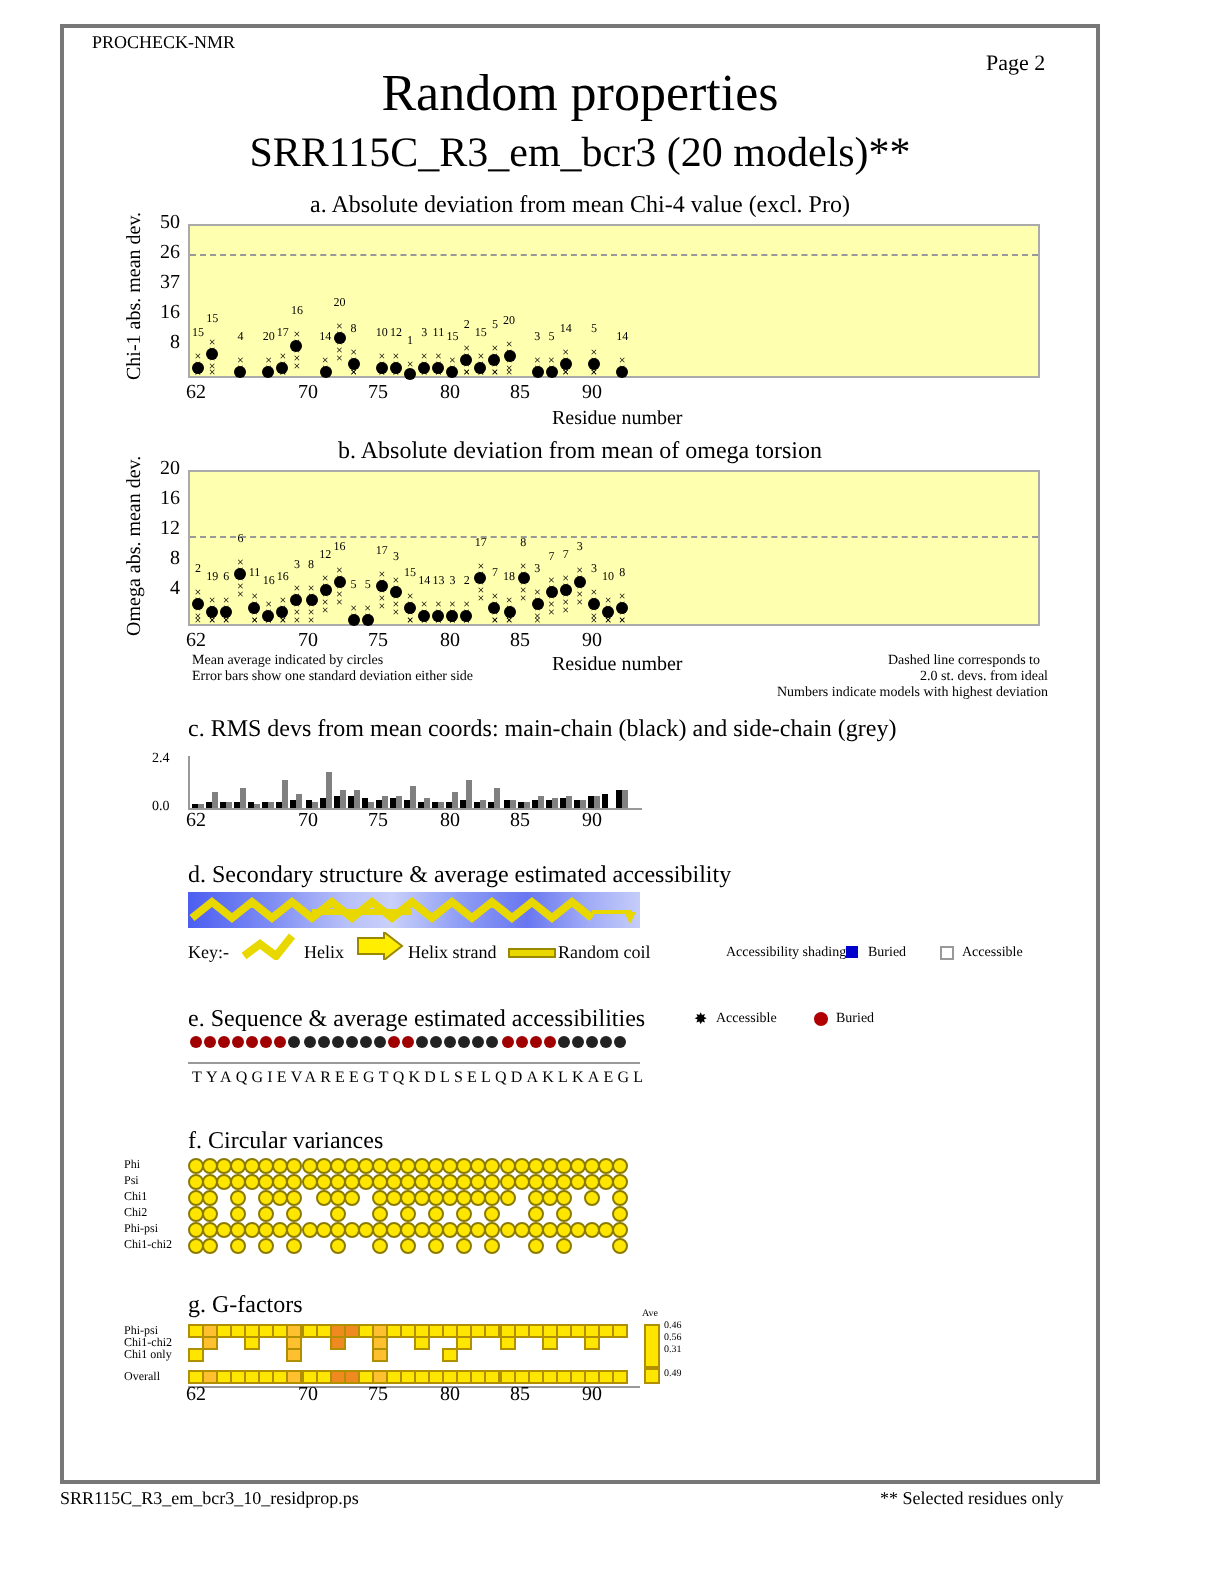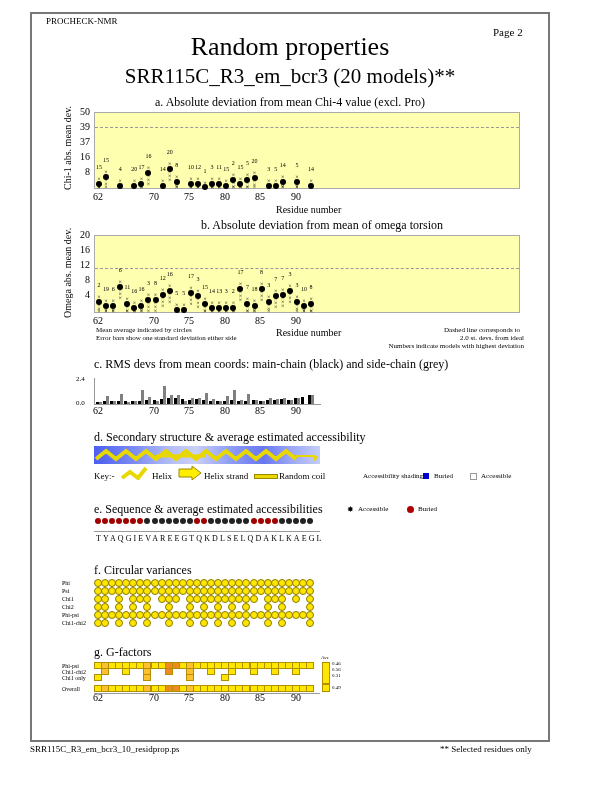--- a/index.html
+++ b/index.html
@@ -30,21 +30,21 @@
 <div class="frame"></div>
 
 <div class="abs t-small" style="left:46px;top:16px;">PROCHECK-NMR</div>
 <div class="abs" style="left:493px;top:26px;font-size:11px;">Page  2</div>
 <div class="abs title1">Random properties</div>
 <div class="abs title2">SRR115C_R3_em_bcr3 (20 models)**</div>
 
 <div class="abs sec" style="left:30px;width:520px;text-align:center;top:95px;">a. Absolute deviation from mean Chi-4 value (excl. Pro)</div>
 <div class="vlab" style="left:62px;top:190px;">Chi-1 abs. mean dev.</div>
 <div class="ytick" style="left:66px;top:106px;">50</div>
-<div class="ytick" style="left:66px;top:121px;">39</div>
+<div class="ytick" style="left:66px;top:121px;">26</div>
 <div class="ytick" style="left:66px;top:136px;">37</div>
 <div class="ytick" style="left:66px;top:151px;">16</div>
 <div class="ytick" style="left:66px;top:166px;">8</div>
 <div class="plot" id="plotA" style="left:94px;top:112px;width:426px;height:77px;">
   <div class="dash" style="top:14px;"></div>
 <div class="xm" style="left: 1px; top: 63.225px;">×</div>
     <div class="xm" style="left: 1px; top: 67.225px;">×</div>
     <div class="xm" style="left: 1px; top: 71px;">×</div>
     <div class="xm" style="left: 1px; top: 71px;">×</div>
     <div class="xm" style="left: 1px; top: 71px;">×</div>
@@ -213,21 +213,21 @@
     <div class="num" style="left: 209.1px; top: 53.15px;">14</div>
   </div>
 <div class="xtick" style="left:88px;top:191px;">62</div>
 <div class="xtick" style="left:144px;top:191px;">70</div>
 <div class="xtick" style="left:179px;top:191px;">75</div>
 <div class="xtick" style="left:215px;top:191px;">80</div>
 <div class="xtick" style="left:250px;top:191px;">85</div>
 <div class="xtick" style="left:286px;top:191px;">90</div>
 <div class="abs" style="left:276px;top:204px;font-size:10px;">Residue number</div>
 
-<div class="abs sec" style="left:30px;width:520px;text-align:center;top:218px;padding-left:32px;">b. Absolute deviation from mean of omega torsion</div>
+<div class="abs sec" style="left:30px;width:520px;text-align:center;top:218px;">b. Absolute deviation from mean of omega torsion</div>
 <div class="vlab" style="left:62px;top:318px;">Omega abs. mean dev.</div>
 <div class="ytick" style="left:66px;top:229px;">20</div>
 <div class="ytick" style="left:66px;top:244px;">16</div>
 <div class="ytick" style="left:66px;top:259px;">12</div>
 <div class="ytick" style="left:66px;top:274px;">8</div>
 <div class="ytick" style="left:66px;top:289px;">4</div>
 <div class="plot" id="plotB" style="left:94px;top:235px;width:426px;height:78px;">
   <div class="dash" style="top:32px;"></div>
 <div class="xm" style="left: 1px; top: 58.3px;">×</div>
     <div class="xm" style="left: 1px; top: 62.3px;">×</div>

